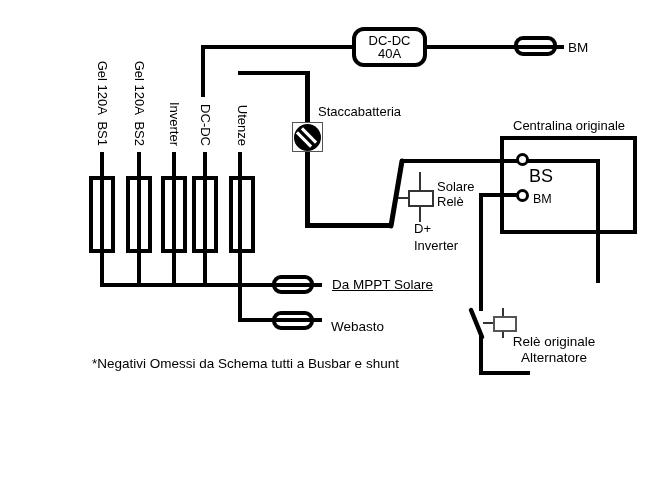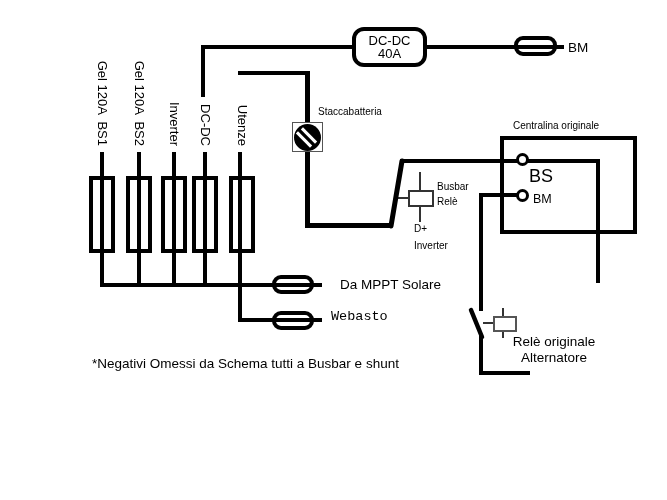--- a/index.html
+++ b/index.html
@@ -7,21 +7,21 @@
   body { font-family: "Liberation Sans", sans-serif; }
   .canvas {
     position: relative;
     width: 667px;
     height: 500px;
     background: #ffffff;
     overflow: hidden;
     color: #000;
   }
   .wire { position: absolute; background: #000; }
-  .lbl { position: absolute; color: #000; font-size: 10px; line-height: 15px; white-space: nowrap; }
+  .lbl { position: absolute; color: #000; font-size: 13px; line-height: 15px; white-space: nowrap; }
   .lbl-md { font-size: 13.5px; line-height: 16px; }
   .rot-lbl {
     position: absolute;
     top: 46px;
     width: 100px;
     height: 16px;
     font-size: 13px;
     line-height: 16px;
     text-align: right;
     white-space: pre;
@@ -154,32 +154,32 @@
   <div class="terminal" style="left:516px; top:153px;"></div>
   <div class="terminal" style="left:516px; top:189px;"></div>
   <div class="lbl z7" style="left:529px; top:169px; font-size:18px;">BS</div>
   <div class="lbl z7" style="left:533px; top:192px; font-size:12.5px;">BM</div>
 
   <div class="coil-lead" style="left:419px; top:172px; width:2px; height:18px;"></div>
   <div class="coil-lead" style="left:419px; top:207px; width:2px; height:15px;"></div>
   <div class="coil-lead" style="left:396px; top:197px; width:13px; height:2px;"></div>
   <div class="coil-box" style="left:408px; top:190px; width:26px; height:17px;"></div>
   <div class="lbl z7" style="left:437px; top:179px;">
-    <div>Busbar</div>
+    <div>Solare</div>
     <div>Relè</div>
   </div>
   <div class="lbl z7" style="left:414px; top:220px; line-height:17px;">
     <div>D+</div>
     <div>Inverter</div>
   </div>
 
   <div class="pill-fuse" style="left:272px; top:275px; width:42px; height:19px;"></div>
   <div class="pill-fuse" style="left:272px; top:311px; width:42px; height:19px;"></div>
-  <div class="lbl lbl-md z7" style="left:340px; top:277px;">Da MPPT Solare</div>
-  <div class="lbl lbl-md z7" style="left:331px; top:309px;font-family:Liberation Mono, monospace;">Webasto</div>
+  <div class="lbl lbl-md z7" style="left:332px; top:277px;text-decoration:underline;">Da MPPT Solare</div>
+  <div class="lbl lbl-md z7" style="left:331px; top:319px;">Webasto</div>
 
   <div class="coil-lead" style="left:502px; top:308px; width:2px; height:9px;"></div>
   <div class="coil-lead" style="left:502px; top:331px; width:2px; height:7px;"></div>
   <div class="coil-lead" style="left:483px; top:322px; width:11px; height:2px;"></div>
   <div class="coil-box" style="left:493px; top:316px; width:24px; height:16px; border-color:#555;"></div>
   <div class="lbl lbl-md z7" style="left:502px; top:334px; width:104px; text-align:center;">
     <div>Relè originale</div>
     <div>Alternatore</div>
   </div>
 

